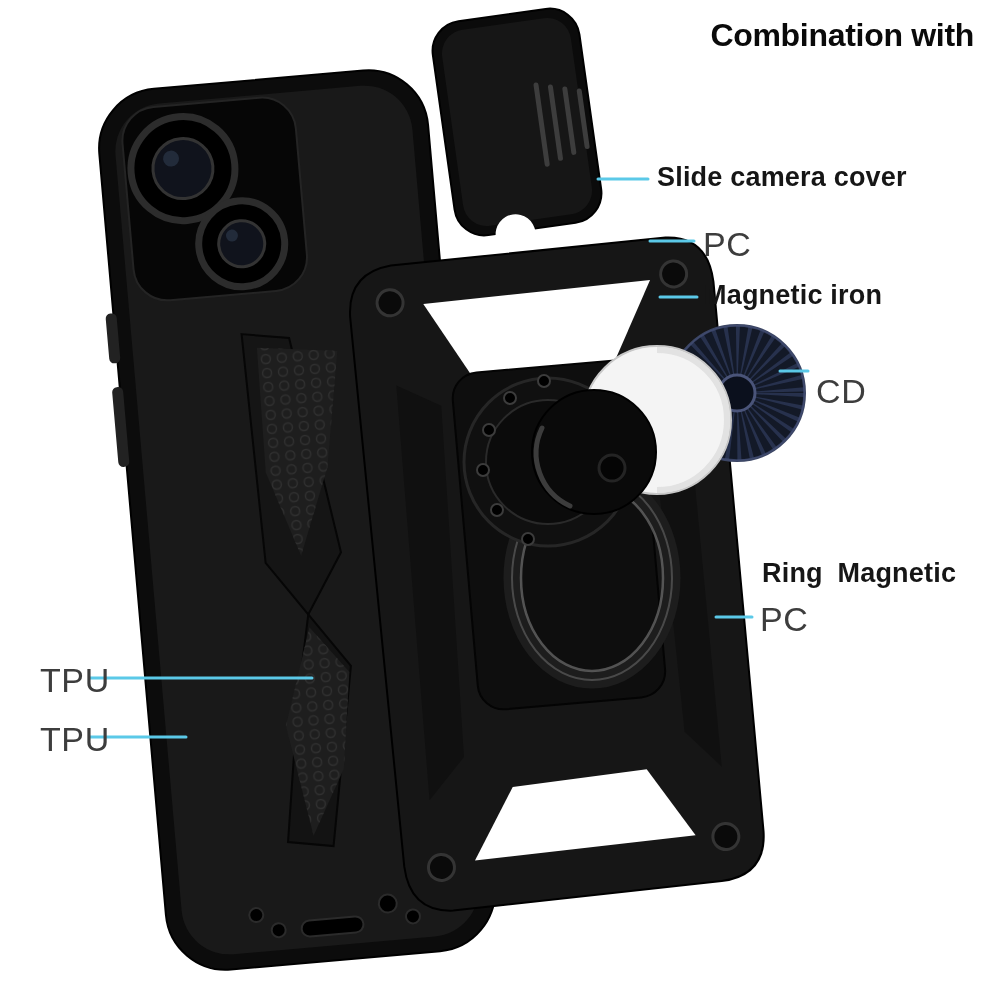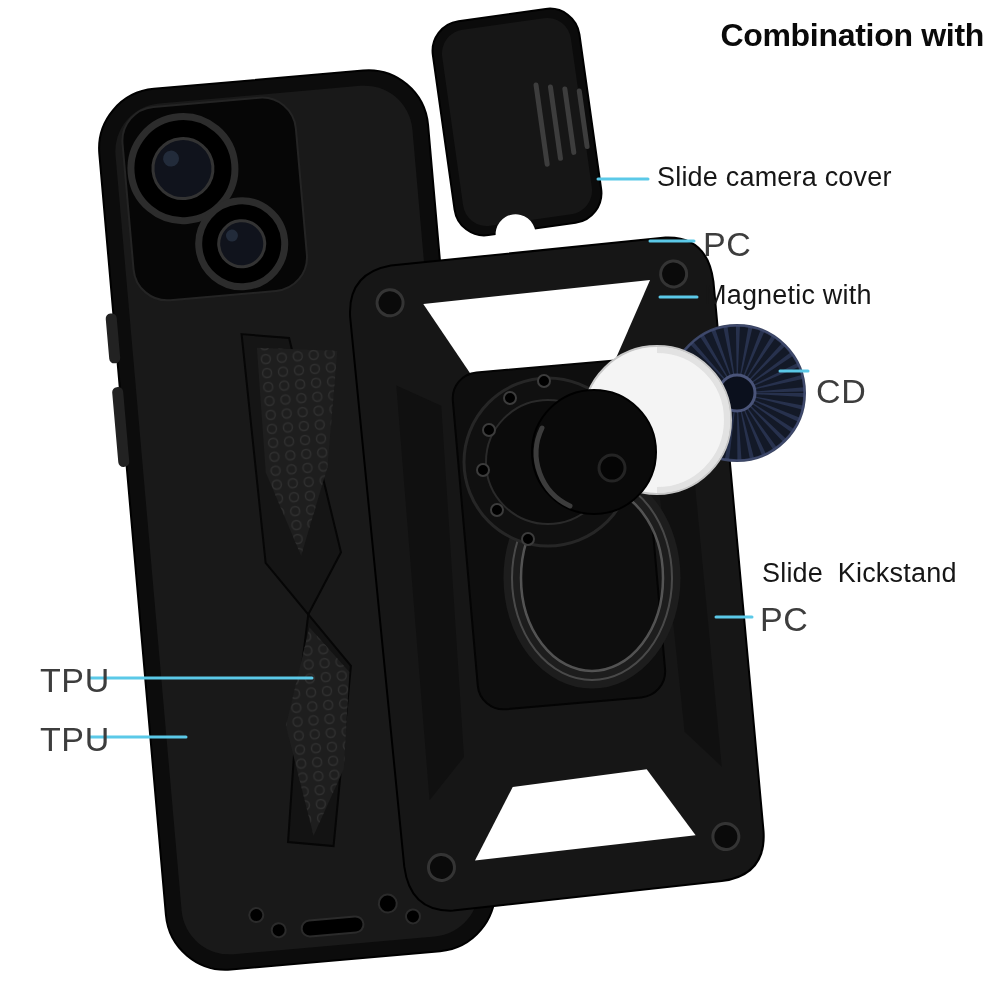--- a/index.html
+++ b/index.html
@@ -8,25 +8,25 @@
     --label-strong:#161616;
     --label-muted:#3d3d3d;
     --background:#ffffff;
   }
   *{margin:0;padding:0;box-sizing:border-box}
   html,body{background:#fff}
   body{font-family:"Liberation Sans",sans-serif}
   .stage{position:relative;width:1000px;height:1000px;background:var(--background);overflow:hidden}
   .art{position:absolute;left:0;top:0;width:1000px;height:1000px}
   .leader{stroke:var(--leader-line)}
-  .title{position:absolute;top:16px;right:16px;text-align:center;
+  .title{position:absolute;top:16px;right:26px;text-align:center;
          font-size:32px;font-weight:700;color:var(--title-text);
          line-height:1.24;letter-spacing:-.3px}
   .callout{position:absolute;white-space:nowrap;line-height:1.1}
-  .callout.strong{font-size:27px;font-weight:400;color:var(--label-strong);letter-spacing:.2px}
+  .callout.strong{font-size:27px;font-weight:700;color:var(--label-strong);letter-spacing:.2px}
   .callout.muted{font-size:34px;font-weight:500;color:var(--label-muted);letter-spacing:.6px}
   .ws{word-spacing:7px}
 </style>
 </head>
 <body>
 
 <div class="stage">
 
   <svg class="art" viewBox="0 0 1000 1000" xmlns="http://www.w3.org/2000/svg">
     <defs>
@@ -144,25 +144,25 @@
   </svg>
 
   <div class="title">
     <div>Combination with</div>
   </div>
 
   <div class="callout strong" style="left:657px;top:163px">Slide camera cover</div>
 
   <div class="callout muted" style="left:703px;top:226px">PC</div>
 
-  <div class="callout strong" style="left:704px;top:281px">Magnetic with</div>
+  <div class="callout strong" style="left:704px;top:281px">Magnetic iron</div>
 
   <div class="callout muted" style="left:816px;top:373px">CD</div>
 
-  <div class="callout strong ws" style="left:762px;top:559px">Slide Kickstand</div>
+  <div class="callout strong ws" style="left:762px;top:559px">Ring Magnetic</div>
 
   <div class="callout muted" style="left:760px;top:601px">PC</div>
 
   <div class="callout muted" style="left:40px;top:662px">TPU</div>
 
   <div class="callout muted" style="left:40px;top:721px">TPU</div>
 
 </div>
 
 </body></html>

